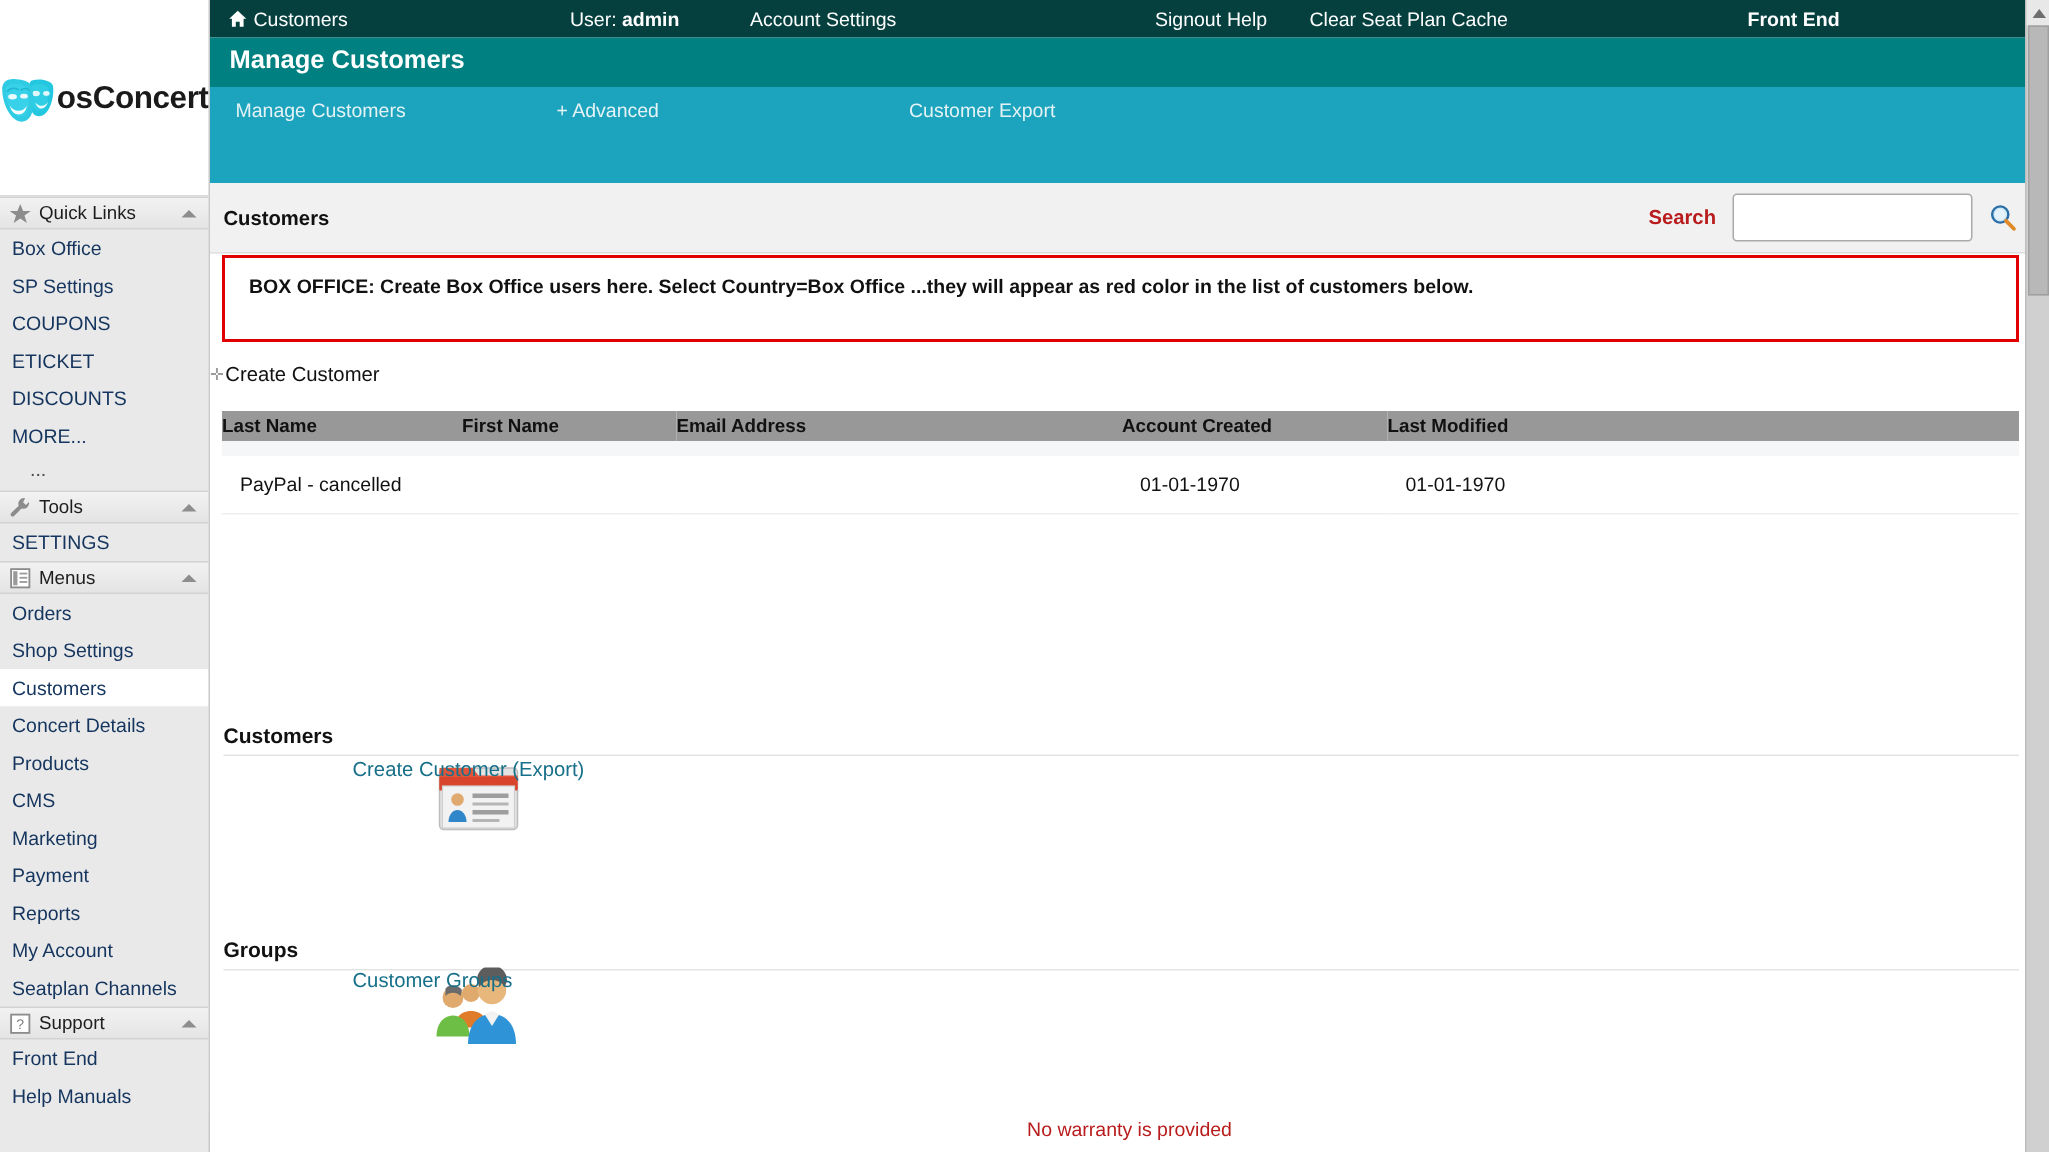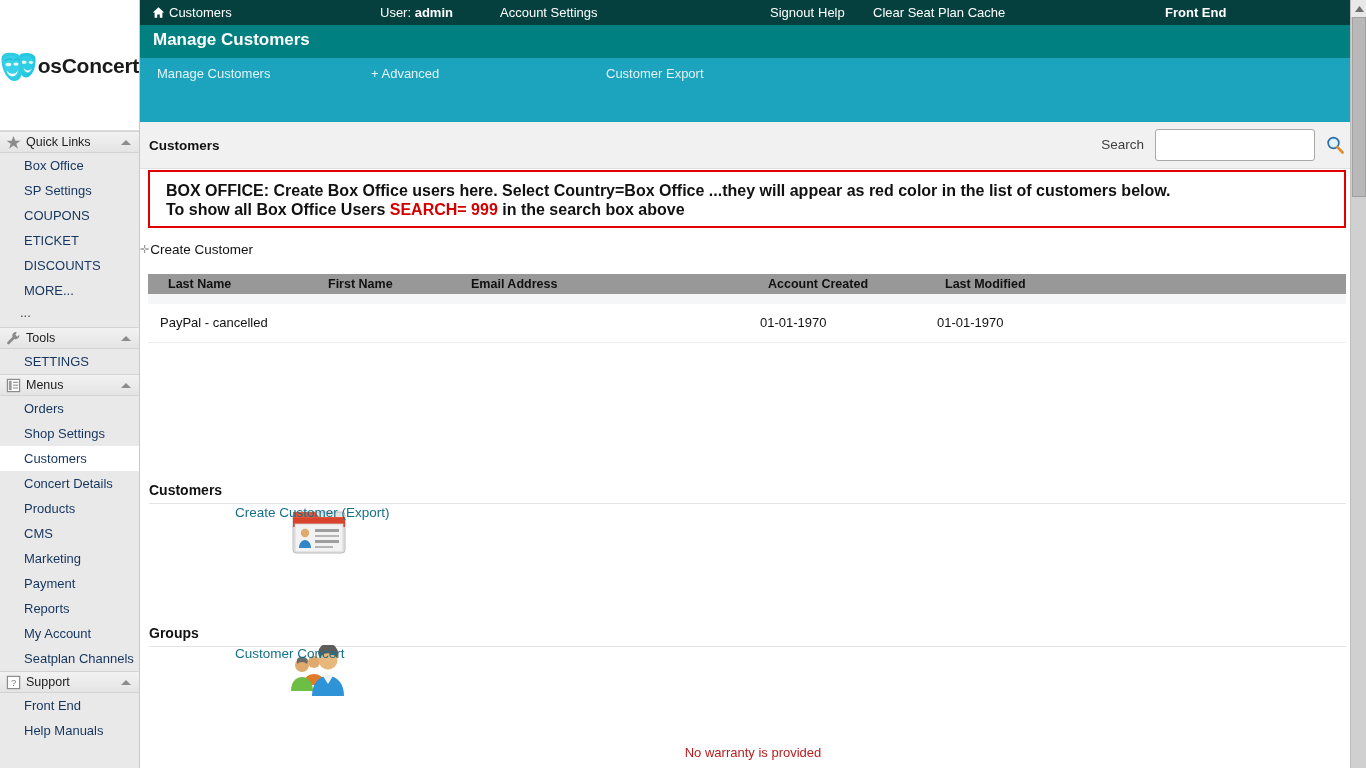--- a/index.html
+++ b/index.html
@@ -44,21 +44,21 @@
   .sec-head .sec-ico { width: 15px; height: 15px; margin-right: 5px; flex: 0 0 auto; }
   .sec-head .caret {
     position: absolute; right: 8px; top: 8px;
     width: 0; height: 0;
     border-left: 5px solid transparent;
     border-right: 5px solid transparent;
     border-bottom: 5px solid #8d8d8d;
   }
   .side-item {
     height: 25px; line-height: 25px;
-    padding-left: 24px;
+    padding-left: 8px;
     font-size: 13px; color: #15355e;
     background: #e9e9e9;
     white-space: nowrap; overflow: hidden;
   }
   .side-item.active { background: #ffffff; color: #15355e; }
   .side-item.dots { color: #4a4a4a; font-size: 13px; padding-left: 20px; height:24px; line-height:20px;}
 
   
   #topbar {
     position: absolute; left: 140px; top: 0;
@@ -104,21 +104,21 @@
     position: relative;
     height: 47px; background: #f1f1f1;
     border-bottom: 1px solid #e0e0e0;
   }
   #cust-head .ttl {
     position: absolute; left: 9px; top: 16px;
     font-size: 13.5px; font-weight: bold; color: #111;
   }
   #cust-head .slabel {
     position: absolute; right: 222px; top: 15px;
-    font-size: 13.5px; font-weight: normal; color: #404040; text-align: right;
+    font-size: 13.5px; font-weight: bold; color: #b91c1c; text-align: right;
   }
   #search-input {
     position: absolute; right: 51px; top: 7px;
     width: 160px; height: 32px;
     border: 1px solid #a9a9a9; border-radius: 3px;
     background: #ffffff; font-size: 13px;
     padding: 0 6px; outline: none;
     font-family: "Liberation Sans", sans-serif;
   }
   #search-btn {
@@ -128,21 +128,21 @@
   }
 
   
   #warn {
     position: absolute; left: 8px; top: 48px;
     width: 1198px; height: 58px;
     border: 2px solid #e00000; background: #ffffff;
     padding: 9px 0 0 16px;
   }
   #warn .l {
-    font-size: 16px; font-weight: bold; color: #111;
+    font-size: 13px; font-weight: bold; color: #111;
     line-height: 19px; white-space: nowrap;
   }
   .red { color: #d40000; }
 
   
   #create-cust {
     position: absolute; left: 0; top: 120px;
     font-size: 13.5px; color: #111;
   }
   #create-cust .plus {
@@ -154,21 +154,21 @@
   #tbl {
     position: absolute; left: 8px; top: 152px;
     width: 1198px;
     border-collapse: collapse;
     font-size: 13px;
   }
   #tbl thead th {
     background: #989898; color: #111;
     font-size: 12.5px; font-weight: bold;
     text-align: left; height: 20px;
-    padding: 0 0 0 20px;
+    padding: 0 0 0 0;
     border: none; white-space: nowrap;
   }
   #tbl tbody td {
     height: 38px; padding: 0 0 0 12px;
     color: #111; background: #ffffff;
     border-bottom: 1px solid #eceff1;
     vertical-align: middle; white-space: nowrap;
   }
   #tbl tbody tr.spacer td { height: 10px; background:#f4f6f7; border-bottom:none; padding:0; }
   #tbl tbody tr:last-child td { border-bottom: 1px solid #eceff1; }
@@ -328,21 +328,20 @@
         <svg width="20" height="20" viewBox="0 0 20 20">
           <circle cx="8.5" cy="8" r="5.4" fill="#cfe8f5" stroke="#2a6ea8" stroke-width="1.6"></circle>
           <circle cx="8.5" cy="8" r="3.6" fill="#e9f5fc" opacity="0.8"></circle>
           <line x1="12.4" y1="12.2" x2="17.6" y2="17.5" stroke="#e08a2a" stroke-width="2.6" stroke-linecap="round"></line>
         </svg>
       </button>
     </div>
 
     <div id="warn">
       <div class="l">BOX OFFICE: Create Box Office users here. Select Country=Box Office ...they will appear as red color in the list of customers below.</div>
-      <div class="l"><span>To show all Box Office Users </span><span class="red">SEARCH= 999</span><span> in the search box above</span></div>
     </div>
 
     <div id="create-cust"><span class="plus">✛</span><span>Create Customer</span></div>
 
     <table id="tbl">
       <thead>
         <tr>
           <th style="width:160px;">Last Name</th>
           <th style="width:143px;">First Name</th>
           <th style="width:297px;">Email Address</th>
@@ -390,21 +389,21 @@
         <path d="M13 40 c0-7 5-11 11-11 s11 4 11 11 Z" fill="#e07b2a"></path>
         <circle cx="12" cy="20" r="7" fill="#e0a96d"></circle>
         <path d="M1 46 c0-9 5-14 11-14 s11 5 11 14 Z" fill="#6dbe45"></path>
         <path d="M7 14 a7 7 0 0 1 11 1 l-1 4 a7 7 0 0 0-10 0 Z" fill="#6b6b6b"></path>
         <circle cx="38" cy="15" r="9.5" fill="#e8b77c"></circle>
         <path d="M28 8 a10 10 0 0 1 20 1 l-1.5 4 a10 10 0 0 0-17 0 Z" fill="#5d5d5d"></path>
         <path d="M22 51 c0-13 7-20 16-20 s16 7 16 20 Z" fill="#2f93d8"></path>
         <path d="M33 31 l5 8 l5-8 l-5-2 Z" fill="#f2f2f2"></path>
       </svg>
     </div>
-    <div class="isec-link" style="left:95px; top:524px;">Customer Concert</div>
+    <div class="isec-link" style="left:95px; top:524px;">Customer Groups</div>
 
     <div id="footer-note">No warranty is provided</div>
   </div>
 
   <div id="scrollbar">
     <div id="sb-up">
       <svg width="9" height="6" viewBox="0 0 9 6">
           <polygon points="4.5,0 9,6 0,6" fill="#6e6e6e"></polygon>
         </svg>
     </div>

